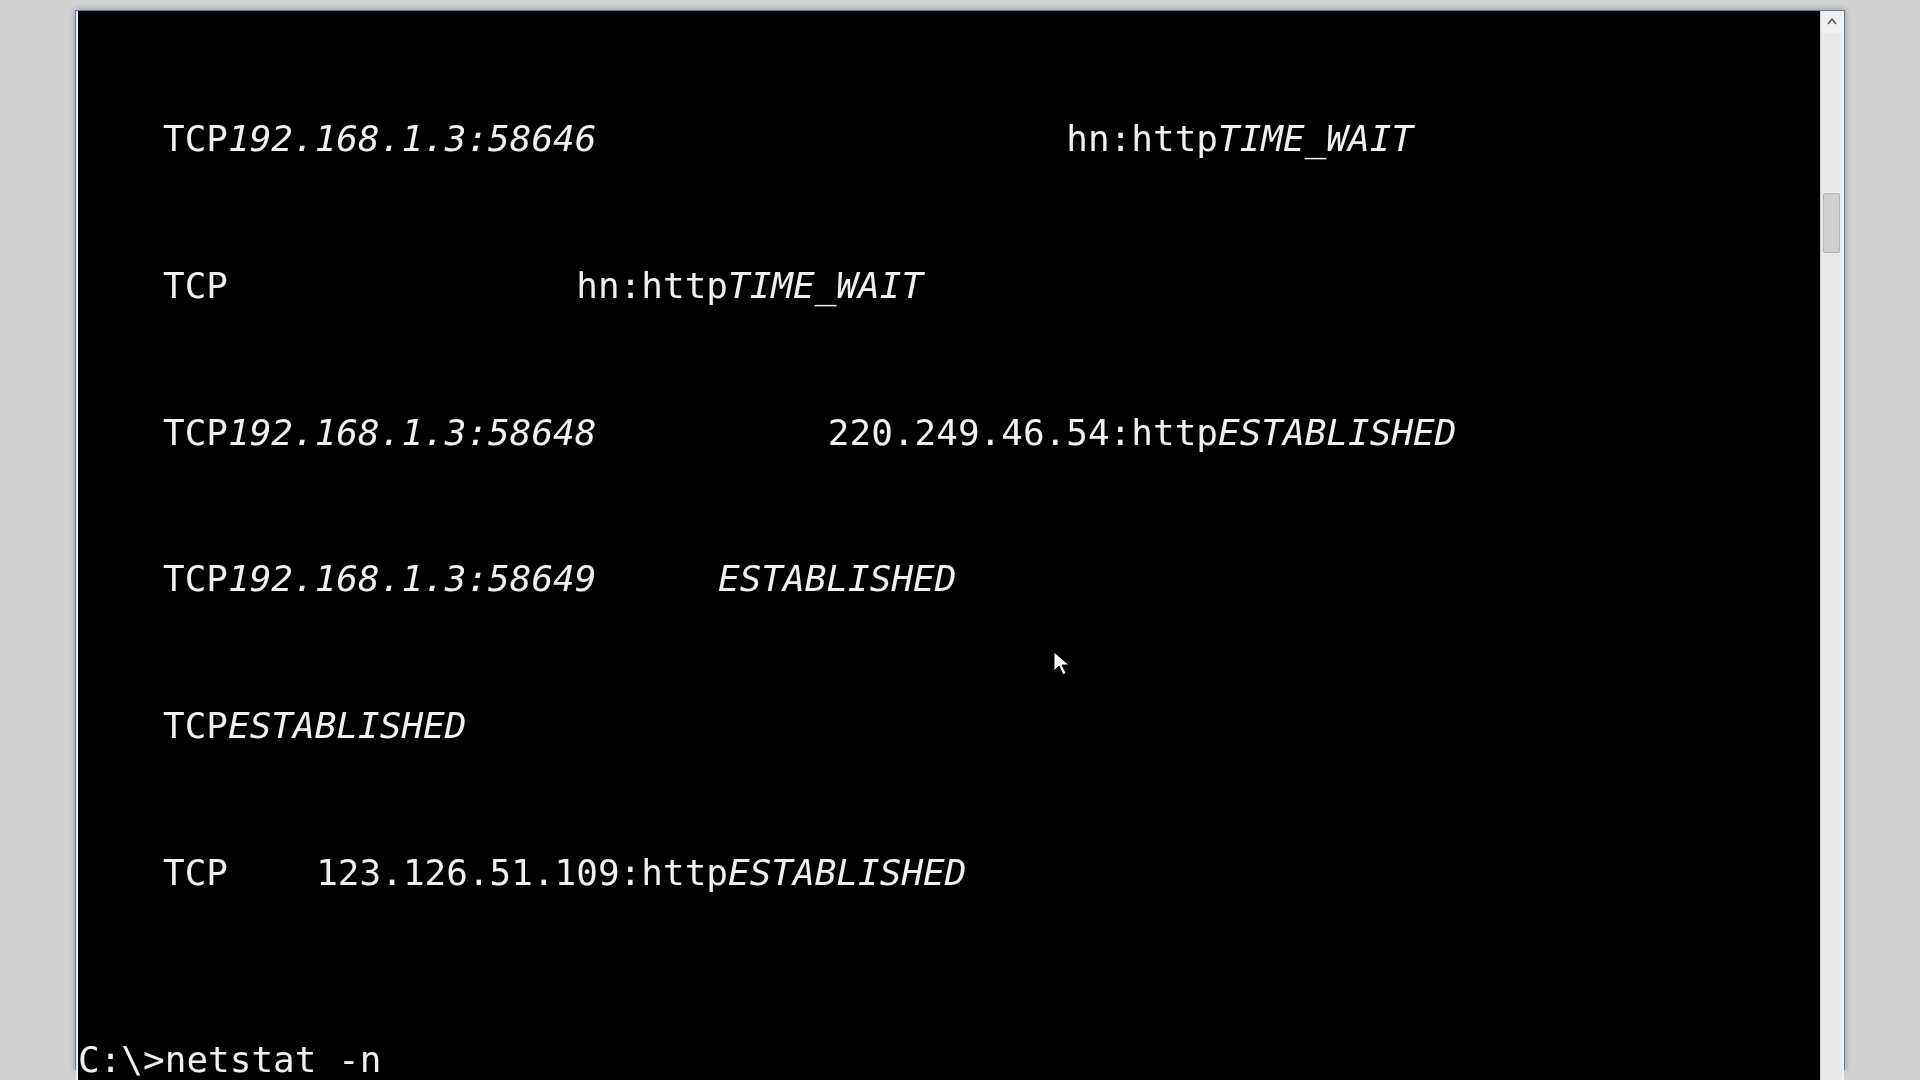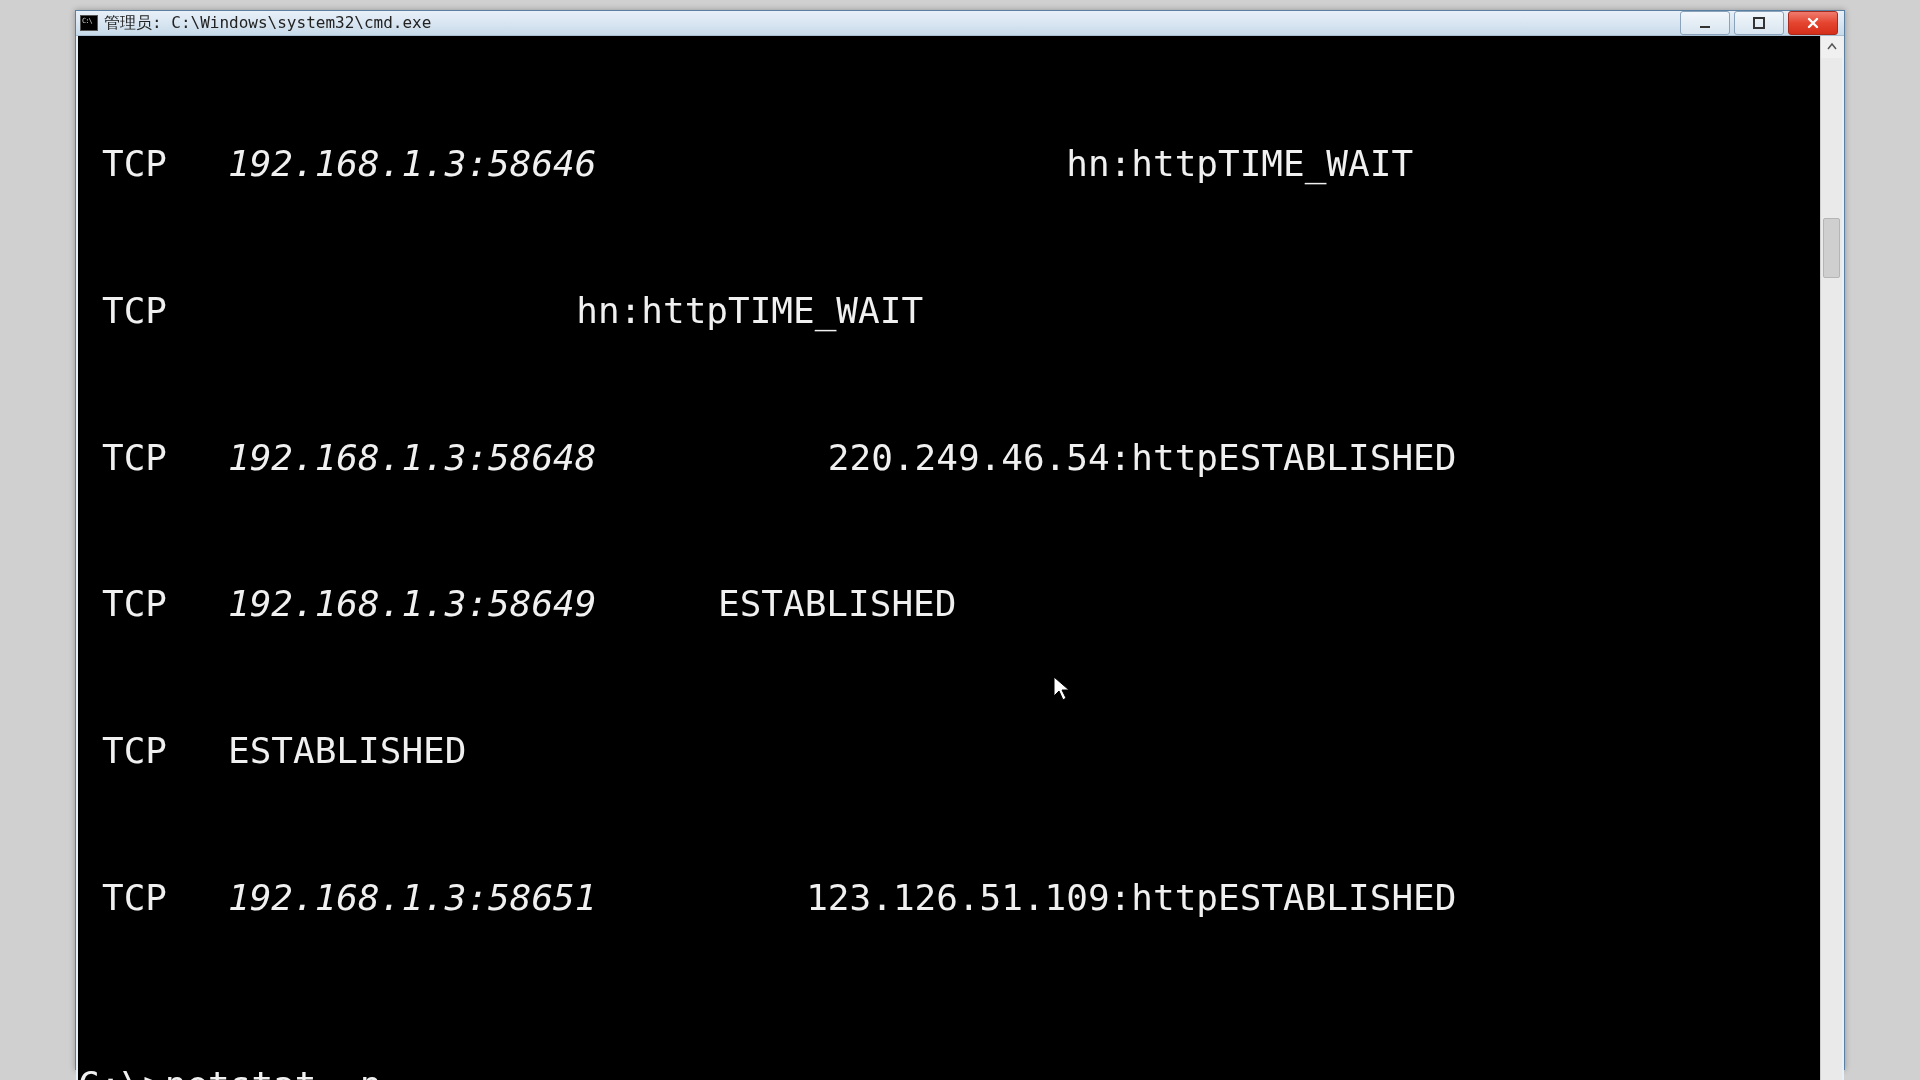--- a/index.html
+++ b/index.html
@@ -90,24 +90,24 @@
       color: #f0f0f0;
       font-family: "SimSun", "NSimSun", "Microsoft YaHei Mono", "Consolas", monospace;
       font-size: 36px;
       line-height: 1.36;
       padding: 6px 0 0 0;
       white-space: pre;
       overflow: hidden;
       position: relative;
     }
     .terminal .row { display: flex; }
-    .terminal .c-proto { width: 150px; padding-left: 24px; }
+    .terminal .c-proto { width: 150px; padding-left: 24px; text-align: right; }
     .terminal .c-local { width: 490px; font-style: italic; }
     .terminal .c-remote { width: 500px; text-align: right; }
-    .terminal .c-state { flex: 1; }
+    .terminal .c-state { flex: 1; font-style: italic; }
     .prompt-line { padding-left: 0; margin-top: 40px; }
     .cursor-ptr {
       position: absolute;
       left: 975px;
       top: 640px;
       width: 18px;
       height: 26px;
       pointer-events: none;
     }
     .vscroll {
@@ -133,62 +133,41 @@
       top: 160px; height: 60px;
       background: #cfcfcf;
       border: 1px solid #b5b5b5;
       border-radius: 2px;
     }
   </style>
 </head>
 <body>
 
 <div class="window">
-  <div class="titlebar">
-    <div class="titlebar-icon"></div>
-    <div class="titlebar-text">管理员: C:\Windows\system32\cmd.exe</div>
-    <div class="window-controls">
-      <div class="win-btn">
-        <svg width="14" height="14" viewBox="0 0 14 14">
-            <rect x="2" y="10" width="10" height="2" fill="#333"></rect>
-          </svg>
-      </div>
-      <div class="win-btn">
-        <svg width="14" height="14" viewBox="0 0 14 14">
-            <rect x="2" y="2" width="10" height="10" fill="none" stroke="#333" stroke-width="2"></rect>
-          </svg>
-      </div>
-      <div class="win-btn close">
-        <svg width="14" height="14" viewBox="0 0 14 14">
-            <path d="M3 3 L11 11 M11 3 L3 11" stroke="#fff" stroke-width="2.4" stroke-linecap="round"></path>
-          </svg>
-      </div>
-    </div>
-  </div>
 
   <div class="content-frame">
     <div class="terminal-wrap">
       <div class="terminal">
         <div class="row">
           <span class="c-proto">TCP</span><span class="c-local">192.168.1.3:58646</span><span class="c-remote">hn:http</span><span class="c-state">TIME_WAIT</span>
         </div>
         <div class="row">
           <span class="c-proto">TCP</span><span class="c-remote">hn:http</span><span class="c-state">TIME_WAIT</span>
         </div>
         <div class="row">
           <span class="c-proto">TCP</span><span class="c-local">192.168.1.3:58648</span><span class="c-remote">220.249.46.54:http</span><span class="c-state">ESTABLISHED</span>
         </div>
         <div class="row">
           <span class="c-proto">TCP</span><span class="c-local">192.168.1.3:58649</span><span class="c-state">ESTABLISHED</span>
         </div>
         <div class="row">
           <span class="c-proto">TCP</span><span class="c-state">ESTABLISHED</span>
         </div>
         <div class="row">
-          <span class="c-proto">TCP</span><span class="c-local">192.168.1.3:58651</span><span class="c-remote">123.126.51.109:http</span><span class="c-state">ESTABLISHED</span>
+          <span class="c-proto">TCP</span><span class="c-remote">123.126.51.109:http</span><span class="c-state">ESTABLISHED</span>
         </div>
         <div class="prompt-line"><span>C:\&gt;</span><span>netstat -n</span></div>
 
         <svg class="cursor-ptr" viewBox="0 0 18 26">
           <path d="M1 1 L1 20 L6 15 L10 24 L13 22 L9 14 L16 14 Z" fill="#fff" stroke="#000" stroke-width="1"></path>
         </svg>
       </div>
 
       <div class="vscroll">
         <div class="arrow">

